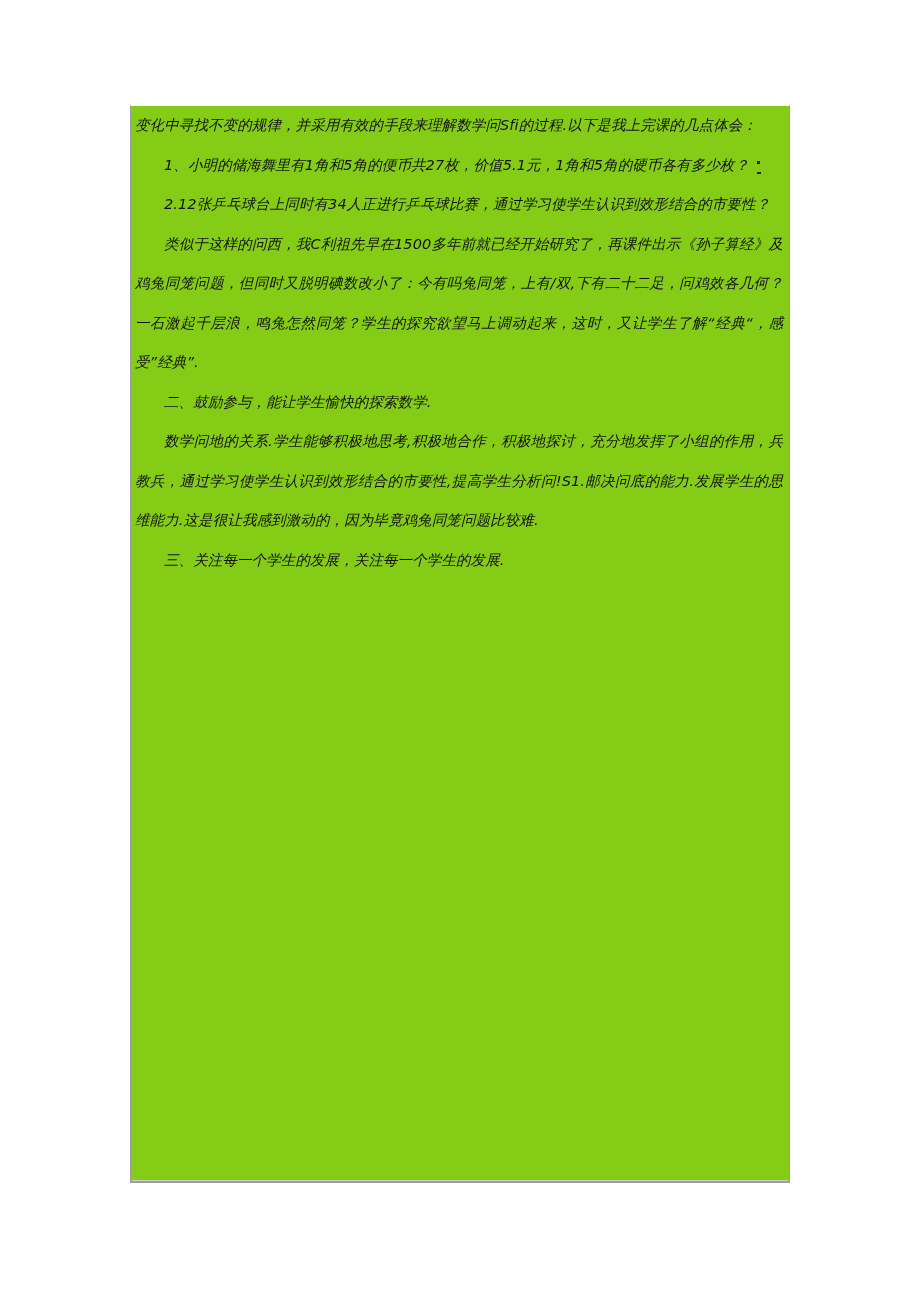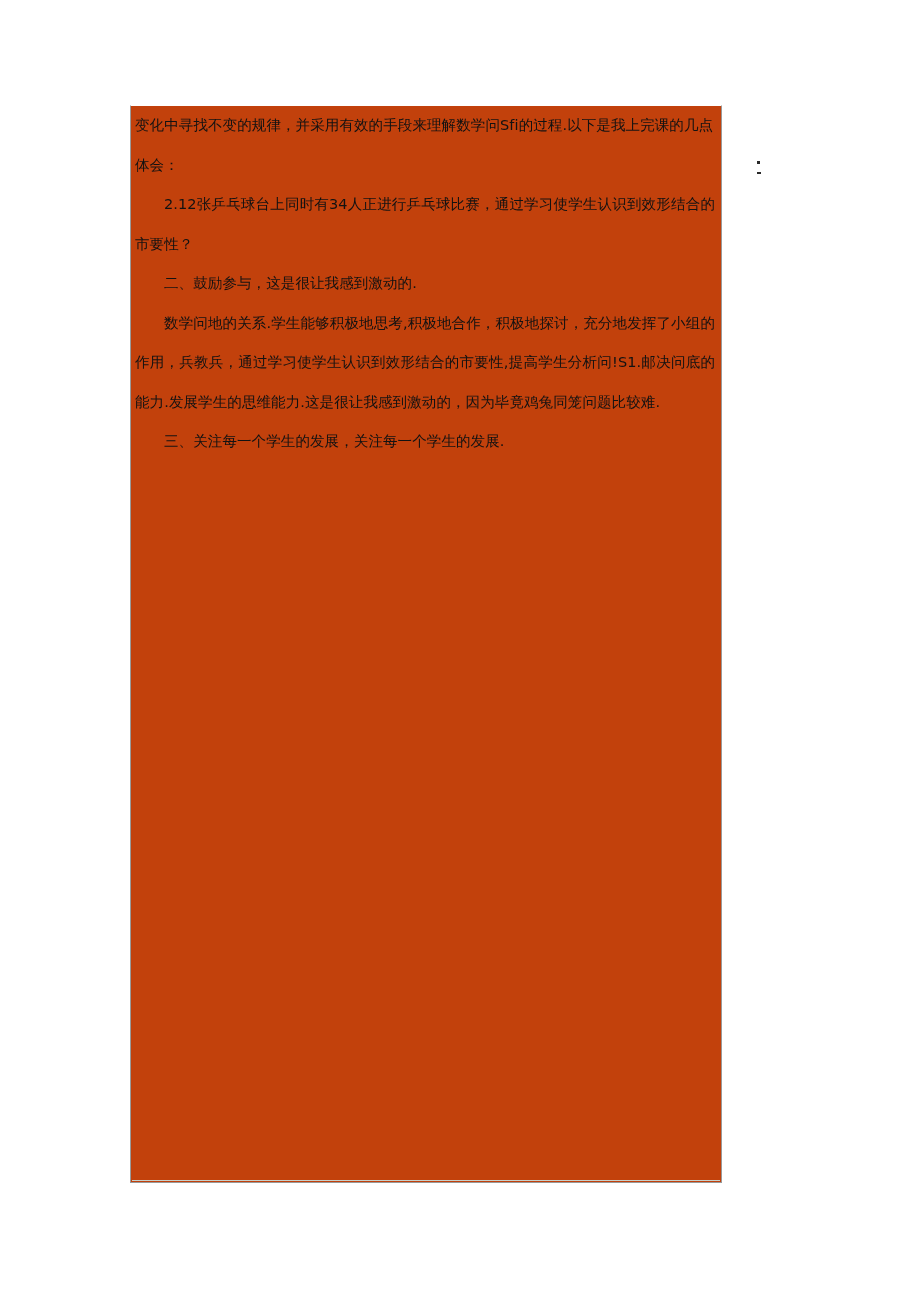--- a/index.html
+++ b/index.html
@@ -21,26 +21,27 @@
     width: 920px;
     height: 1301px;
     background: #ffffff;
   }
 
   
   .doc-frame {
     position: absolute;
     left: 130px;
     top: 105px;
-    width: 592px;
+    width: 660px;
     height: 1078px;
     border: 1px solid #9a9a9a;
     border-top: 1px solid #ffffff;
     box-sizing: border-box;
-    background: #c2410c;
+    background: #84cc16;
+    font-style: italic;
   }
 
   
   .doc-frame::after {
     content: "";
     position: absolute;
     left: 1px;
     right: 1px;
     bottom: 1px;
     height: 1px;
@@ -94,25 +95,27 @@
 
 <div class="page">
 
   <div class="doc-frame">
     <div class="doc-body">
 
       <p class="para tight">变化中寻找不变的规律，并采用有效的手段来理解数学问Sfi的过程.以下是我上完课的几点体会：</p>
 
 
 
+      <p class="para indent">1、小明的储海舞里有1角和5角的便币共27枚，价值5.1元，1角和5角的硬币各有多少枚？</p>
 
       <p class="para indent">2.12张乒乓球台上同时有34人正进行乒乓球比赛，通过学习使学生认识到效形结合的市要性？</p>
 
+      <p class="para indent">类似于这样的问西，我C利祖先早在1500多年前就已经开始研究了，再课件出示《孙子算经》及鸡兔同笼问题，但同时又脱明碘数改小了：今有吗兔同笼，上有/双,下有二十二足，问鸡效各几何？一石激起千层浪，鸣兔怎然同笼？学生的探究欲望马上调动起来，这时，又让学生了解“经典“，感受”经典”.</p>
 
-      <p class="para heading">二、鼓励参与，这是很让我感到激动的.</p>
+      <p class="para heading">二、鼓励参与，能让学生愉快的探索数学.</p>
 
 
       <p class="para indent">数学问地的关系.学生能够积极地思考,积极地合作，积极地探讨，充分地发挥了小组的作用，兵教兵，通过学习使学生认识到效形结合的市要性,提高学生分析问!S1.邮决问底的能力.发展学生的思维能力.这是很让我感到激动的，因为毕竟鸡兔同笼问题比较难.</p>
 
       <p class="para heading">三、关注每一个学生的发展，关注每一个学生的发展.</p>
 
     </div>
   </div>
 
   <span class="speck a"></span>

